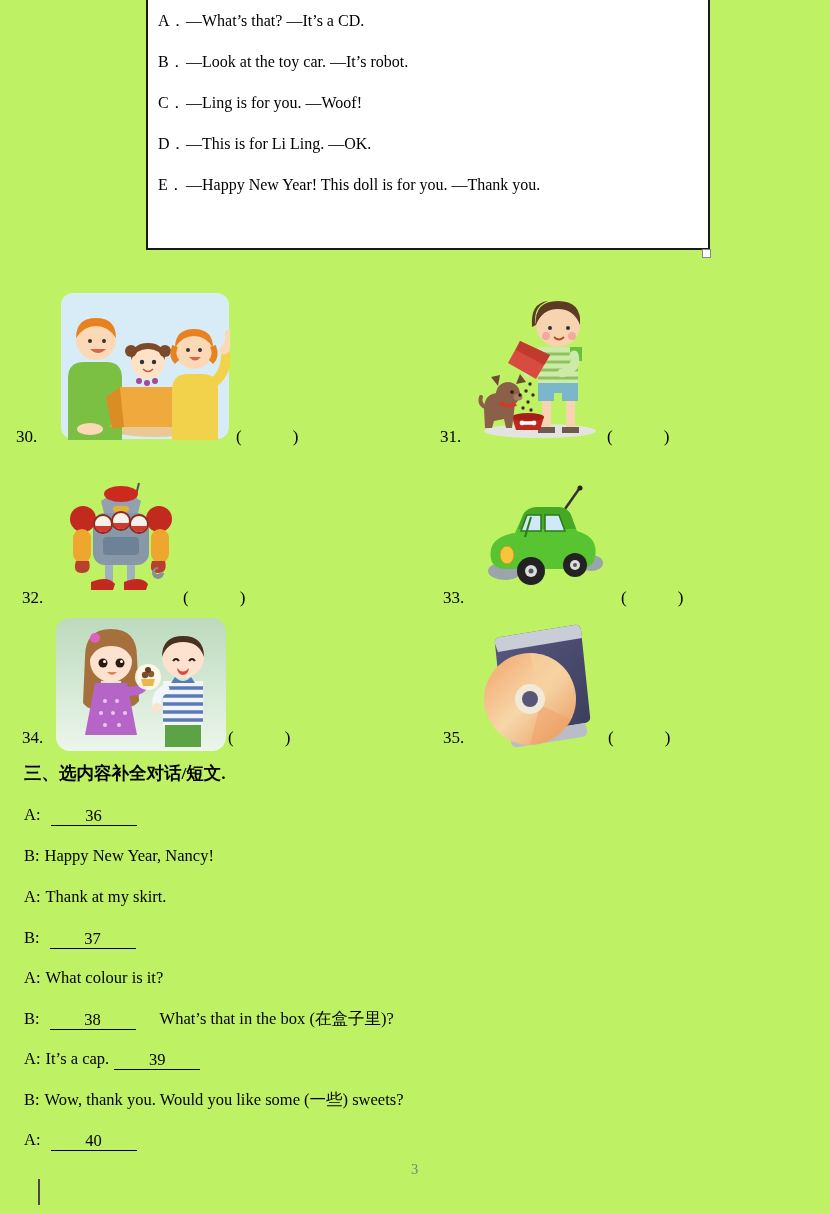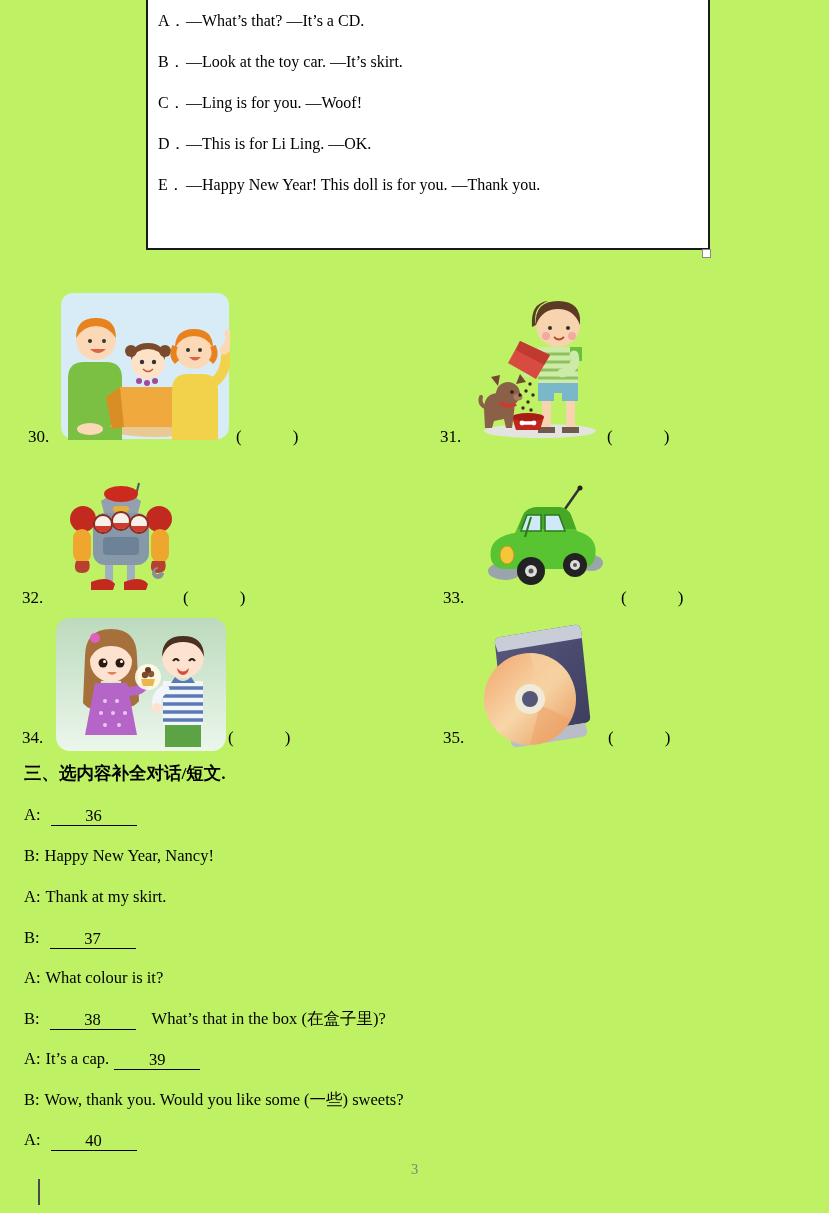--- a/index.html
+++ b/index.html
@@ -16,51 +16,51 @@
   .illu{position:absolute;}
   .illu svg{display:block;width:100%;height:100%;}
   .section-heading{position:absolute;left:24px;top:761px;font-size:17.5px;font-weight:bold;
                    font-family:"Liberation Serif","DejaVu Sans",serif;}
   .dlg{position:absolute;left:24px;font-size:16.5px;line-height:22px;white-space:nowrap;}
   .prefix{margin-right:5px;}
   .blank{display:inline-block;min-width:86px;text-align:center;border-bottom:1.8px solid #000;
          margin-left:5px;margin-right:2px;height:20px;vertical-align:bottom;}
   .blank:empty{display:none;}
   .pre:empty,.post:empty{display:none;}
-  .post{margin-left:14px;}
+  .post{margin-left:22px;}
   .page-number{position:absolute;left:0;right:0;top:1161px;text-align:center;
                font-size:14.5px;color:#7f7f7f;}
   .caret{position:absolute;left:38px;top:1179px;width:2px;height:26px;background:#4a4a4a;}
 </style>
 </head>
 <body>
 
 <div class="page">
 
   <div class="options-box"></div>
 
   <div class="option-row" style="top:10px">
     <span class="opt-label">A．</span><span>—What’s that? —It’s a CD.</span>
   </div>
   <div class="option-row" style="top:51px">
-    <span class="opt-label">B．</span><span>—Look at the toy car. —It’s skirt.</span>
+    <span class="opt-label">B．</span><span>—Look at the toy car. —It’s robot.</span>
   </div>
   <div class="option-row" style="top:92px">
     <span class="opt-label">C．</span><span>—Ling is for you. —Woof!</span>
   </div>
   <div class="option-row" style="top:133px">
     <span class="opt-label">D．</span><span>—This is for Li Ling. —OK.</span>
   </div>
   <div class="option-row" style="top:174px">
     <span class="opt-label">E．</span><span>—Happy New Year! This doll is for you. —Thank you.</span>
   </div>
 
   <div class="resize-handle"></div>
 
-  <span class="pic-num" style="left:28px;top:426px">30.</span>
+  <span class="pic-num" style="left:16px;top:426px">30.</span>
   <div class="illu" style="left:60px;top:292px;width:170px;height:148px">
     <svg viewBox="0 0 170 148">
       <rect x="1" y="1" width="168" height="146" rx="12" fill="#d8ecf7"></rect>
       <ellipse cx="95" cy="132" rx="56" ry="13" fill="#e9c893"></ellipse>
       <path d="M8 148 V86 q0-16 16-16 h22 q16 0 16 16 v62 Z" fill="#7cc043"></path>
       <circle cx="36" cy="48" r="20" fill="#fcd9b6"></circle>
       <path d="M16 46 q0-20 20-20 t20 20 q-8-12-20-12 t-20 12" fill="#e8821f"></path>
       <circle cx="30" cy="49" r="2" fill="#333"></circle>
         <circle cx="44" cy="49" r="2" fill="#333"></circle>
       <path d="M30 57 q8 8 16 0 Z" fill="#d8654a"></path>

